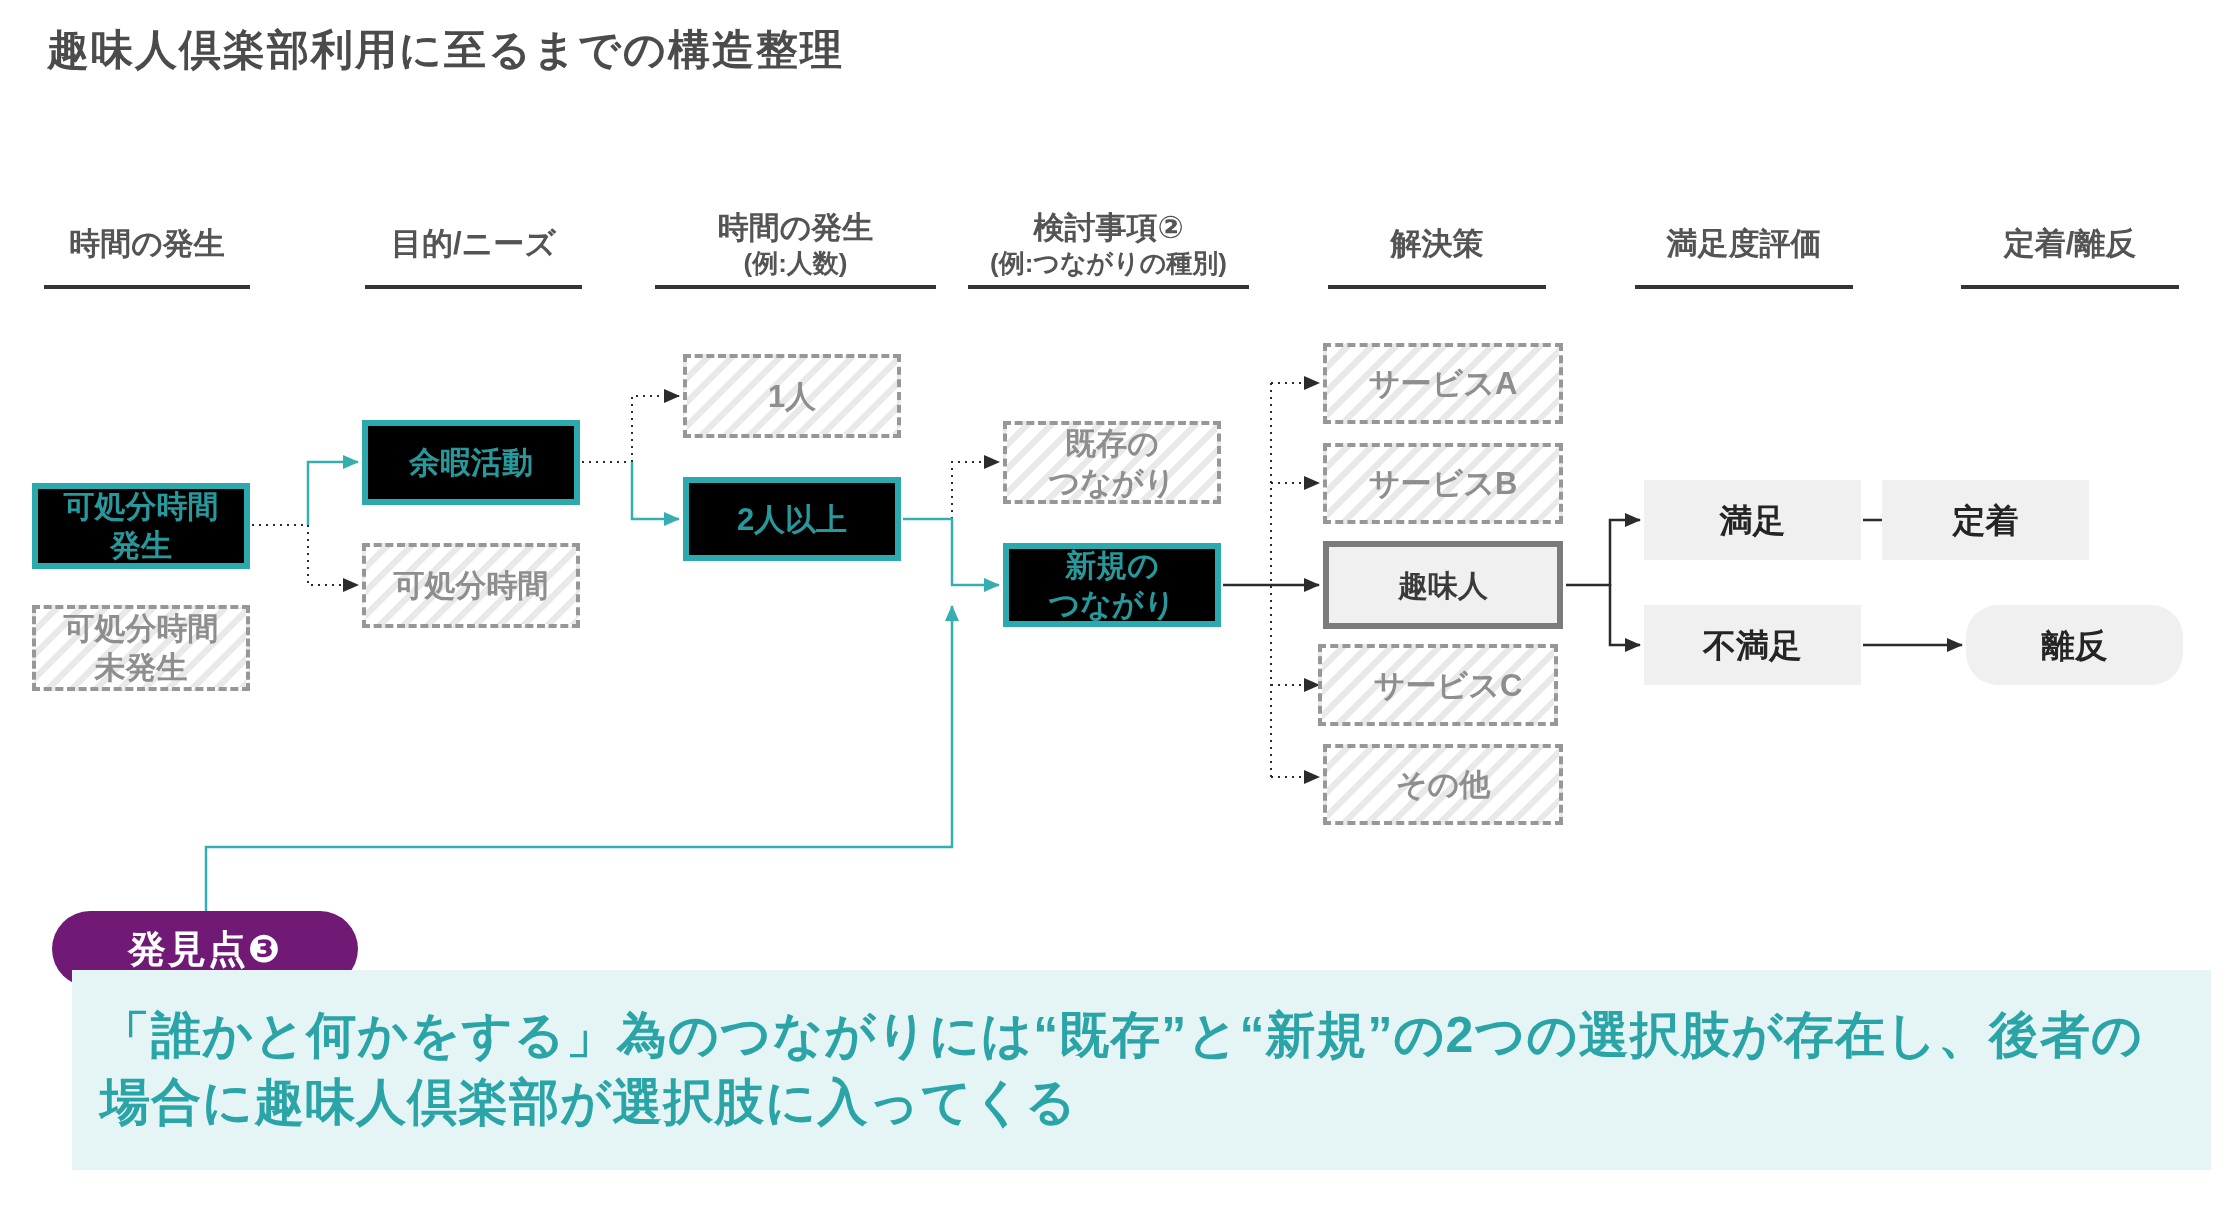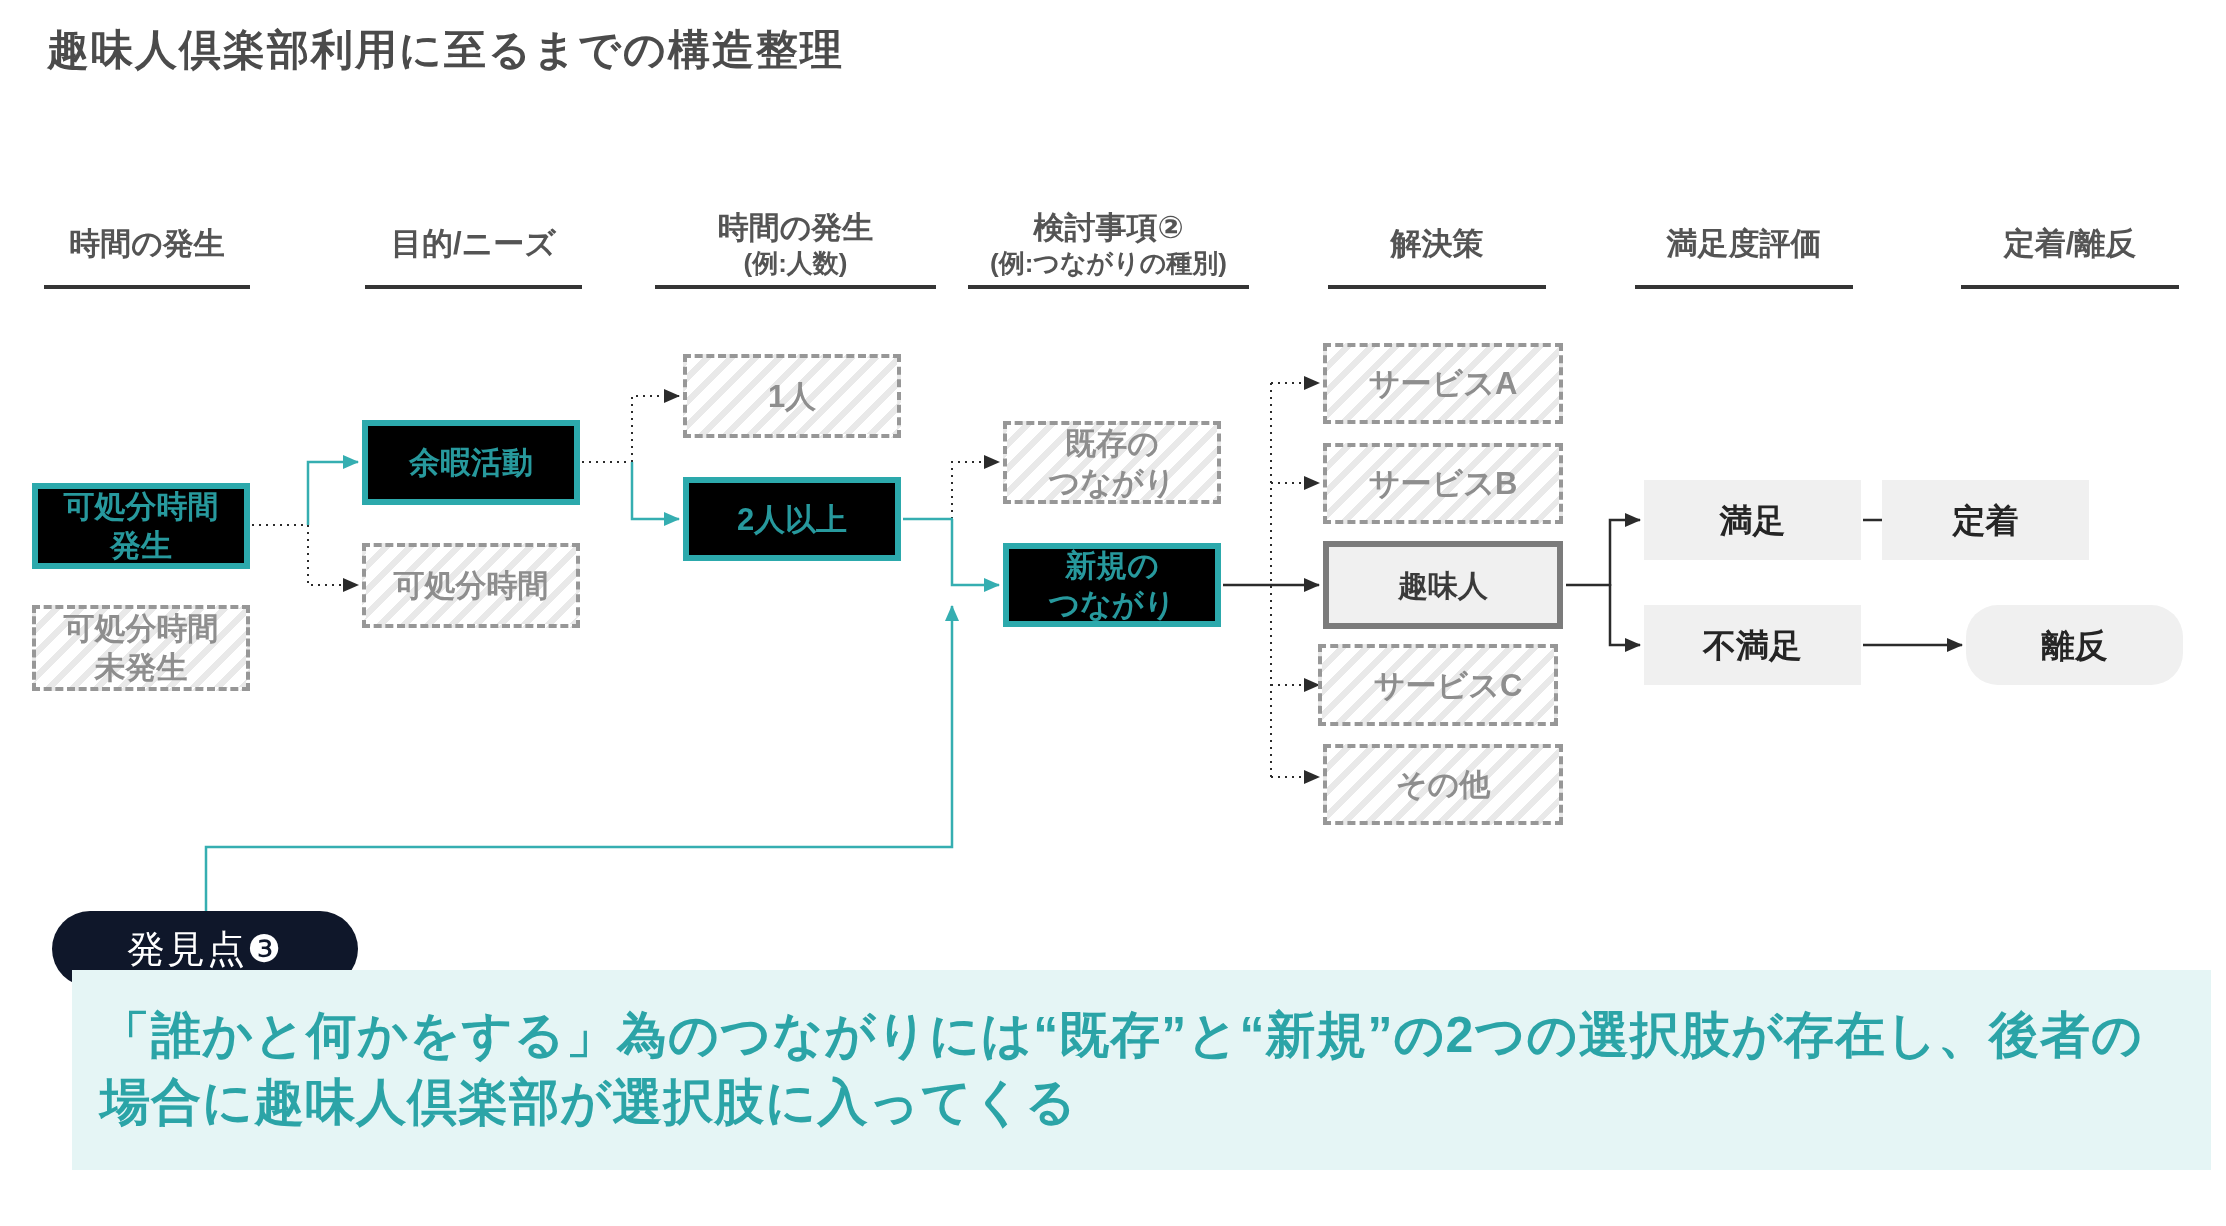--- a/index.html
+++ b/index.html
@@ -23,22 +23,22 @@
   .node{position:absolute;box-sizing:border-box;display:flex;align-items:center;justify-content:center;
         text-align:center;font-weight:700;font-size:31px;line-height:39px;white-space:pre-line;}
   .node.teal{border:6px solid #2ca9ac;background:#000000;color:#27999d;}
   .node.hatched{border:4px dashed #979797;color:#8e8e8e;
         background:repeating-linear-gradient(135deg,#ffffff 0px,#ffffff 11px,#e9e9e9 11px,#e9e9e9 17px);}
   .node.solution{border:6px solid #7b7b7b;background:#f0f0f0;color:#3a3a3a;font-size:30px;}
   .node.plain{background:#f0f0f0;color:#252525;font-size:33px;}
 
   
   .finding-badge{position:absolute;left:52px;top:911px;width:306px;height:76px;border-radius:38px;
-        background:#0f172a;color:#ffffff;display:flex;align-items:center;justify-content:center;
-        font-size:38px;font-weight:400;letter-spacing:2px;}
+        background:#701a75;color:#ffffff;display:flex;align-items:center;justify-content:center;
+        font-size:38px;font-weight:700;letter-spacing:2px;}
   .callout{position:absolute;left:36px;top:970px;width:2139px;height:200px;background:#e5f5f5;box-sizing:border-box;
         padding:32px 0 0 28px;color:#2ba4a7;font-weight:700;font-size:50px;line-height:67px;letter-spacing:1px;margin-left:36px;}
 </style>
 </head>
 <body>
 
 <div class="stage">
 
   <div class="page-title">趣味人倶楽部利用に至るまでの構造整理</div>
 

